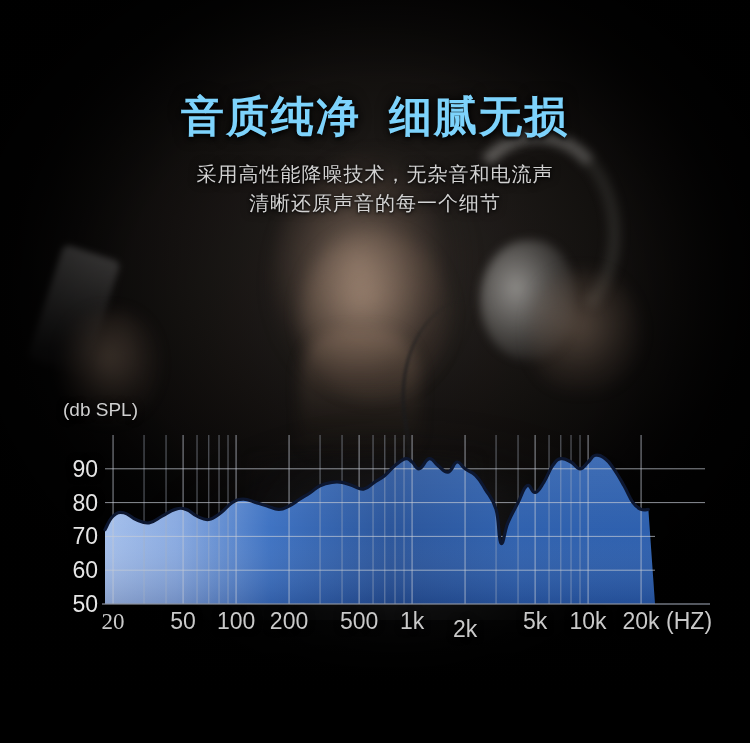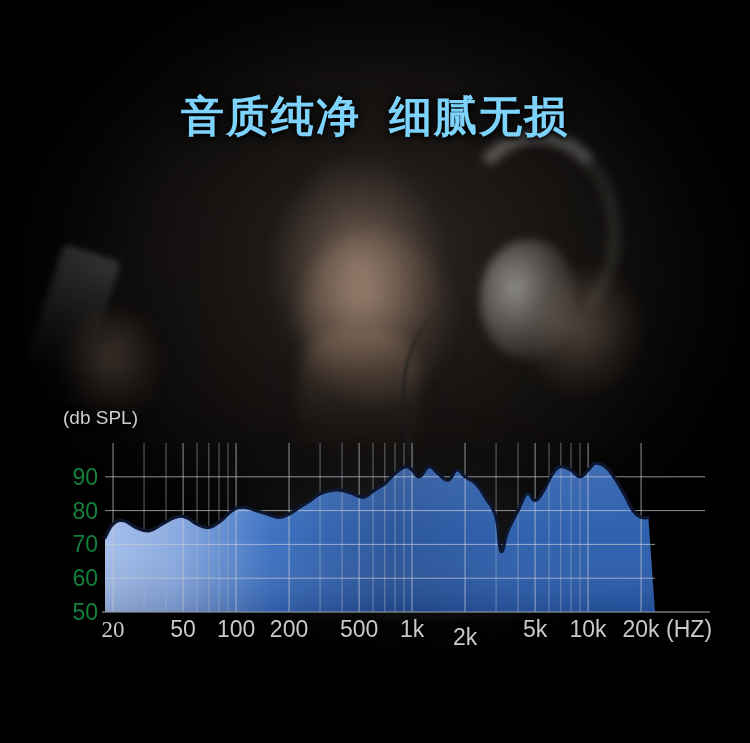--- a/index.html
+++ b/index.html
@@ -150,21 +150,21 @@
     line-height: 1.45;
     color: #d2d2d2;
     letter-spacing: 1px;
     text-shadow: 0 0 10px rgba(0,0,0,0.95), 0 1px 3px rgba(0,0,0,0.9);
   }
 
   
   .chart-wrap {
     position: absolute;
     left: 0;
-    top: 400px;
+    top: 392px;
     width: 717px;
     height: 255px;
     z-index: 6;
   }
   .axis-unit {
     position: absolute;
     left: 63px;
     top: 7px;
     font-size: 19px;
     color: #cfcfcf;
@@ -174,21 +174,21 @@
     position: absolute;
     left: 58px;
     top: 0;
     width: 40px;
     height: 100%;
   }
   .y-label {
     position: absolute;
     right: 0;
     font-size: 23px;
-    color: #15803d;
+    color: #e5e5e5;
     line-height: 1;
     text-shadow: 0 0 7px rgba(0,0,0,0.9);
   }
   .x-labels {
     position: absolute;
     left: 0;
     top: 218px;
     width: 100%;
     height: 30px;
   }
@@ -225,20 +225,24 @@
   <div class="photo-layer bg-cable"></div>
   <div class="photo-layer bg-phone"></div>
   <div class="photo-layer bg-hand-left"></div>
   <div class="photo-layer bg-shirt"></div>
   <div class="photo-layer bg-shirt-print"></div>
   <div class="photo-layer bg-vignette"></div>
   <div class="photo-layer bg-bottomfade"></div>
 
   <div class="copy">
     <div class="headline">音质纯净  细腻无损</div>
+    <div class="subline">
+      <div>采用高性能降噪技术，无杂音和电流声</div>
+      <div>清晰还原声音的每一个细节</div>
+    </div>
   </div>
 
   <div class="chart-wrap">
 
     <div class="axis-unit">(db SPL)</div>
 
     <svg class="plot-svg" viewBox="0 0 750 255" preserveAspectRatio="none">
       <defs>
         <linearGradient id="areaGrad" x1="0" y1="0" x2="1" y2="0">
           <stop offset="0" stop-color="#a8c4f2" stop-opacity="0.97"></stop>

